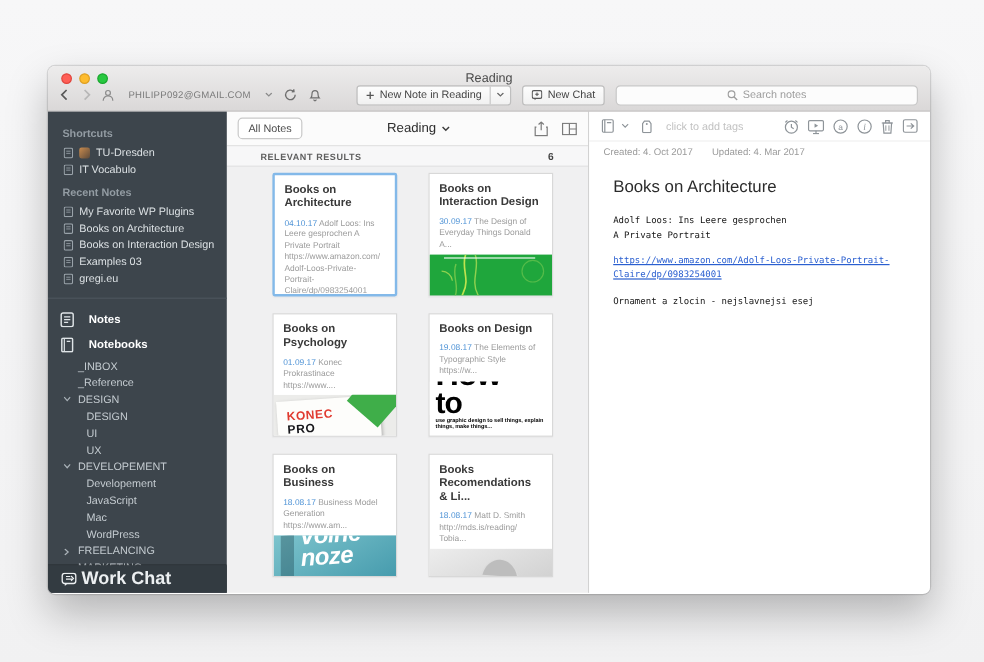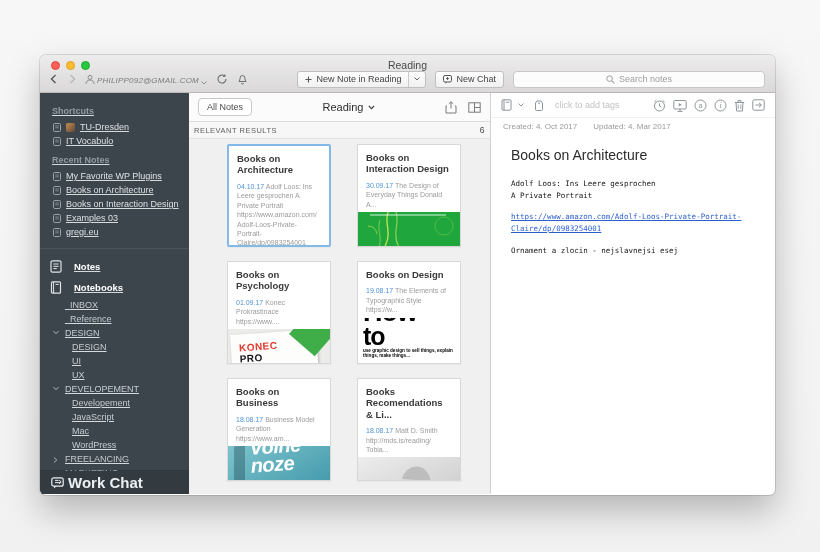--- a/index.html
+++ b/index.html
@@ -18,37 +18,37 @@
   
   .titlebar { height:38px; background:linear-gradient(#edecec,#dad8d8); border-bottom:1px solid #b9b7b7; position:relative; }
   .traffic { position:absolute; left:11px; top:6px; display:flex; gap:6px; }
   .dot { width:9px; height:9px; border-radius:50%; }
   .dot.red   { background:#ff5f57; border:1px solid #e1463e; }
   .dot.yel   { background:#febc2e; border:1px solid #dfa023; }
   .dot.grn   { background:#28c840; border:1px solid #1aa82f; }
   .win-title { position:absolute; top:4px; left:0; right:0; text-align:center; font-size:10.5px; color:#4a4a4a; }
   .toolbar { position:absolute; left:0; right:0; bottom:3px; height:20px; display:flex; align-items:center; padding:0 10px; gap:9px; }
   .navarrows { display:flex; gap:12px; align-items:center; }
-  .account { display:flex; align-items:flex-end; gap:2px; font-size:8px; letter-spacing:.2px; color:#7b7b7b;font-style:italic; }
+  .account { display:flex; align-items:center; gap:12px; font-size:8px; letter-spacing:.2px; color:#7b7b7b; }
   .spacer { flex:1; }
   .btn {
     display:flex; align-items:center; height:17px;
     background:linear-gradient(#fdfdfd,#f1f1f1); border:1px solid #bfbfbf; border-radius:3px;
     font-size:9px; color:#444;
   }
   .btn .seg-main { display:flex; align-items:center; gap:4px; padding:0 7px; }
   .btn .seg-chev { border-left:1px solid #c9c9c9; padding:0 5px; display:flex; align-items:center; height:100%; }
   .search {
     width:252px; height:17px; border:1px solid #c7c7c7; border-radius:4px; background:#fcfcfc;
     display:flex; align-items:center; justify-content:center; gap:4px; color:#9d9d9d; font-size:9px;
   }
   
   .main { display:flex; height:401px; }
   
-  .sidebar { width:149px; background:#3d454c; flex-shrink:0; position:relative; color:#d5dadd; font-size:9px;text-decoration:underline; }
+  .sidebar { width:149px; background:#3d454c; flex-shrink:0; position:relative; color:#d5dadd; font-size:9px; }
   .side-scroll { padding-top:10px; }
   .side-header { color:#939ca3; font-weight:bold; font-size:9px; padding:3px 0 4px 12px; }
   .side-item { display:flex; align-items:center; gap:5px; padding:2px 4px 2px 13px; color:#dbe0e3; cursor:default; }
   .side-item .thumb { width:9px; height:9px; border-radius:2px; background:linear-gradient(135deg,#c98b4e,#5d4a3a); flex-shrink:0; }
   .gap-top { margin-top:4px; }
   .side-divider { height:1px; background:#4c555c; margin:9px 0 7px; }
   .side-big { display:flex; align-items:center; gap:12px; padding:4px 0 4px 10px; color:#fff; font-weight:bold; font-size:9.5px; }
   .tree-item { position:relative; padding:2px 4px 2px 25px; color:#c5ccd1; }
   .tree-item.lvl2 { padding-left:32px; }
   .tree-arrow { position:absolute; left:13px; top:4px; }
@@ -56,21 +56,21 @@
     position:absolute; left:0; right:0; bottom:0; height:23px; background:#333b41;
     display:flex; align-items:center; gap:4px; padding-left:11px;
     color:#eceff1; font-weight:bold; font-size:15px; box-shadow:0 -1px 0 rgba(0,0,0,.2);
   }
   
   .notelist { width:302px; background:#f0f0f1; border-right:1px solid #d2d2d2; flex-shrink:0; display:flex; flex-direction:column; }
   .list-header { height:29px; background:#fbfbfb; border-bottom:1px solid #dcdcdc; display:flex; align-items:center; padding:0 9px; }
   .all-notes { border:1px solid #c9c9c9; background:#fff; border-radius:4px; font-size:9px; color:#4c4c4c; padding:3px 8px; }
   .list-title { flex:1; text-align:center; font-size:11px; color:#2d2d2d; display:flex; align-items:center; justify-content:center; gap:4px; }
   .header-icons { display:flex; gap:11px; align-items:center; }
-  .results-bar { height:17px; background:#f7f7f8; border-bottom:1px solid #e2e2e2; display:flex; align-items:center; padding:0 5px; font-size:7.5px; font-weight:normal; color:#5e5e5e; letter-spacing:.5px; }
+  .results-bar { height:17px; background:#f7f7f8; border-bottom:1px solid #e2e2e2; display:flex; align-items:center; padding:0 28px; font-size:7.5px; font-weight:bold; color:#5e5e5e; letter-spacing:.5px; }
   .results-count { margin-left:auto; font-size:8.5px; color:#444; }
   .cards { flex:1; display:grid; grid-template-columns:104px 104px; gap:14px 26px; padding:5px 0 0 38px; align-content:start; }
   .card { width:104px; height:103px; background:#fff; border:1px solid #d8d8d8; display:flex; flex-direction:column; overflow:hidden; box-shadow:0 1px 1px rgba(0,0,0,.03); }
   .card.selected { border:2px solid #83b9e9; border-radius:2px; }
   .card-title { font-size:9.5px; font-weight:bold; color:#393939; padding:7px 8px 0; line-height:1.2; }
   .card-text { font-size:7px; color:#9b9b9b; padding:6px 8px 3px; line-height:1.35; word-wrap:break-word; }
   .card-date { color:#4f93d6; }
   .card-img { margin-top:auto; height:47px; flex-shrink:0; overflow:hidden; position:relative; }
   
   .cover-green { height:100%; background:#1fa63c; position:relative; }

